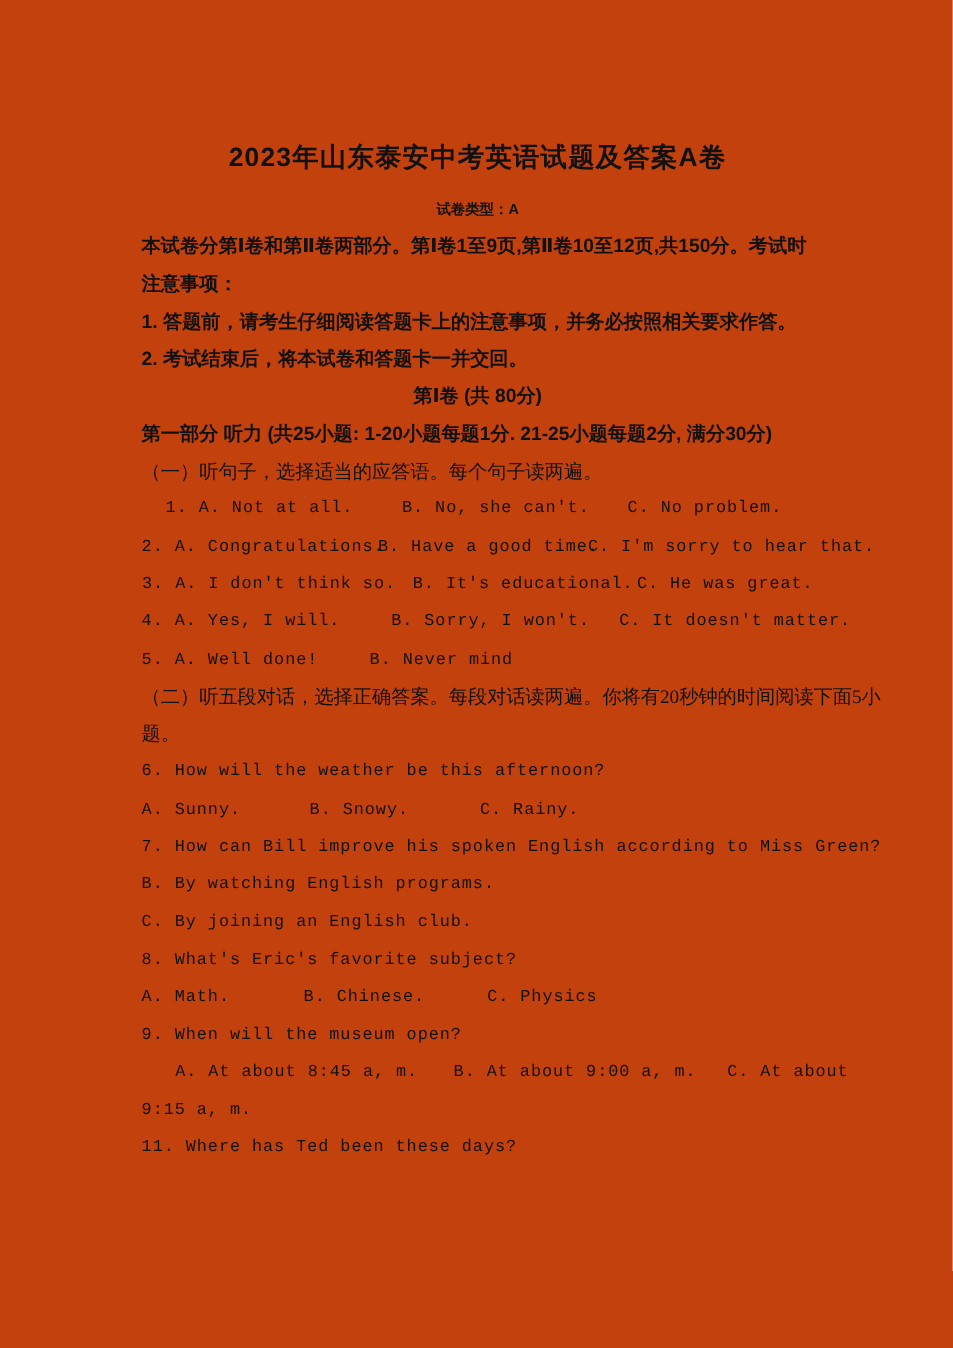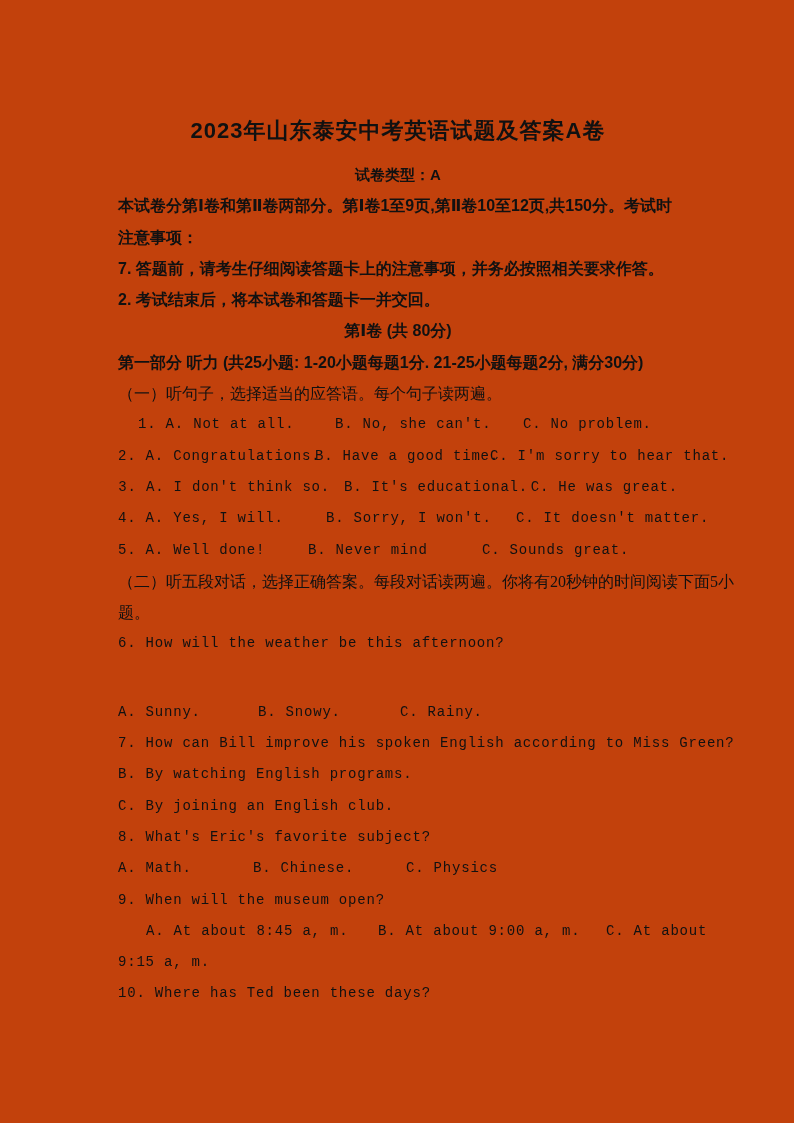--- a/index.html
+++ b/index.html
@@ -36,47 +36,47 @@
     letter-spacing: 0.8px;
   }
   .center { text-align: center; }
   .title {
     font-size: 22px;
     line-height: 30px;
     letter-spacing: 1px;
   }
   .paper-type {
     margin-top: 13px;
-    font-size: 15px;
+    font-size: 12px;
   }
   .opt-row {
     display: grid;
   }
   .opt-row > span { display: block; }
   .cols-q1 { grid-template-columns: 197px 188px 1fr; margin-left: 20px; }
   .cols-q2 { grid-template-columns: 197px 175px 1fr; }
   .cols-q3 { grid-template-columns: 212px 198px 1fr; text-align: right; }
   .cols-q4 { grid-template-columns: 208px 190px 1fr; }
   .cols-q5 { grid-template-columns: 190px 174px 1fr; }
-  .cols-q6 { grid-template-columns: 140px 142px 1fr; margin-top: 37px; }
+  .cols-q6 { grid-template-columns: 140px 142px 1fr; }
   .cols-q8 { grid-template-columns: 135px 153px 1fr; }
   .cols-q9 { grid-template-columns: 232px 228px 1fr; margin-left: 28px; }
 </style>
 </head>
 <body>
 
 <div class="page">
 
   <div class="line zh zh-b center title">2023年山东泰安中考英语试题及答案A卷</div>
   <div class="line zh zh-b center paper-type">试卷类型：A</div>
 
   <div class="line zh zh-b">本试卷分第Ⅰ卷和第Ⅱ卷两部分。第Ⅰ卷1至9页,第Ⅱ卷10至12页,共150分。考试时</div>
 
   <div class="line zh zh-b">注意事项：</div>
-  <div class="line zh zh-b">7. 答题前，请考生仔细阅读答题卡上的注意事项，并务必按照相关要求作答。</div>
+  <div class="line zh zh-b">1. 答题前，请考生仔细阅读答题卡上的注意事项，并务必按照相关要求作答。</div>
   <div class="line zh zh-b">2. 考试结束后，将本试卷和答题卡一并交回。</div>
 
   <div class="line zh zh-b center">第Ⅰ卷 (共 80分)</div>
   <div class="line zh zh-b">第一部分 听力 (共25小题: 1-20小题每题1分. 21-25小题每题2分, 满分30分)</div>
 
   <div class="line zh">（一）听句子，选择适当的应答语。每个句子读两遍。</div>
 
   <div class="line en opt-row cols-q1">
     <span>1. A. Not at all.</span>
     <span>B. No, she can't.</span>
@@ -93,21 +93,20 @@
     <span>C. He was great.</span>
   </div>
   <div class="line en opt-row cols-q4">
     <span>4. A. Yes, I will.</span>
     <span>B. Sorry, I won't.</span>
     <span>C. It doesn't matter.</span>
   </div>
   <div class="line en opt-row cols-q5">
     <span>5. A. Well done!</span>
     <span>B. Never mind</span>
-    <span>C. Sounds great.</span>
   </div>
 
   <div class="line zh">（二）听五段对话，选择正确答案。每段对话读两遍。你将有20秒钟的时间阅读下面5小</div>
   <div class="line zh">题。</div>
 
   <div class="line en">6. How will the weather be this afternoon?</div>
   <div class="line en opt-row cols-q6">
     <span>A. Sunny.</span>
     <span>B. Snowy.</span>
     <span>C. Rainy.</span>
@@ -125,15 +124,15 @@
   </div>
 
   <div class="line en">9. When will the museum open?</div>
   <div class="line en opt-row cols-q9">
     <span>A. At about 8:45 a, m.</span>
     <span>B. At about 9:00 a, m.</span>
     <span>C. At about</span>
   </div>
   <div class="line en">9:15 a, m.</div>
 
-  <div class="line en">10. Where has Ted been these days?</div>
+  <div class="line en">11. Where has Ted been these days?</div>
 
 </div>
 
 </body></html>

